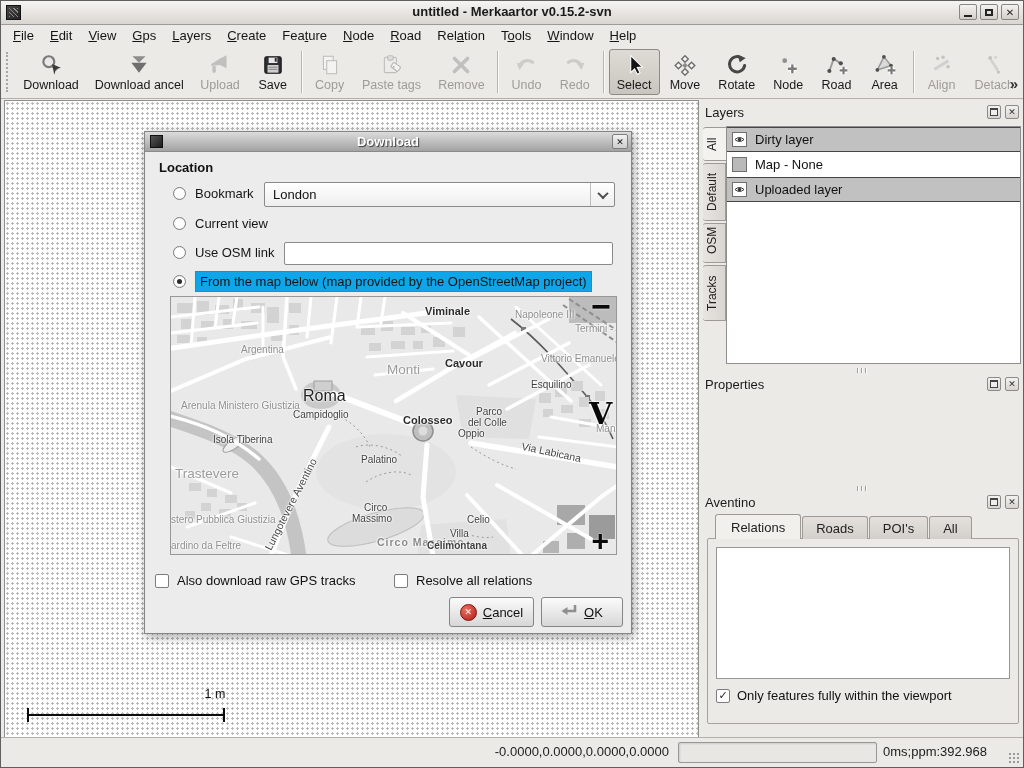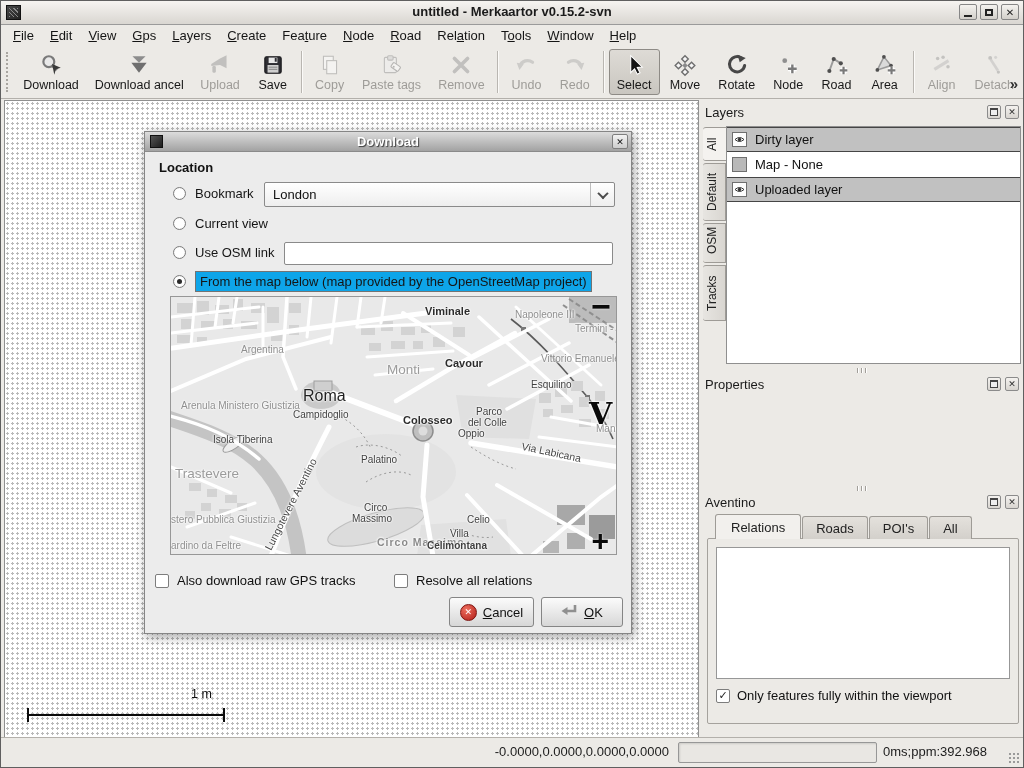--- a/index.html
+++ b/index.html
@@ -42,21 +42,21 @@
 .toverflow { position:absolute; right:5px; bottom:6px; font-size:15px; font-weight:bold; color:#333; }
 
 
 .canvas { position:absolute; left:3px; top:99px; width:695px; height:639px; background:#fff;
   background-image:radial-gradient(circle,#b9b9b9 1px,transparent 1.3px); background-size:5px 5px;
   border:1px solid #8f8f8f; }
 .scalebar { position:absolute; left:22px; top:607px; width:198px; height:14px; }
 .scalebar .bar { position:absolute; left:0; right:0; top:6px; height:2px; background:#0c0c0c; }
 .scalebar::before,.scalebar::after { content:""; position:absolute; top:0; width:2px; height:14px; background:#0c0c0c; }
 .scalebar::before { left:0; } .scalebar::after { right:0; }
-.scalelabel { position:absolute; left:186px; top:586px; width:48px; text-align:left; font-size:12.5px; color:#111; }
+.scalelabel { position:absolute; left:186px; top:586px; width:48px; text-align:center; font-size:12.5px; color:#111; }
 
 
 .dock { position:absolute; left:700px; top:99px; width:322px; height:639px; background:#eceae6; }
 .phead { position:absolute; left:2px; right:4px; height:18px; }
 .ptitle { position:absolute; left:2px; top:1px; font-size:13px; color:#1a1a1a; }
 .pbtns { position:absolute; right:0; top:1px; display:flex; gap:4px; }
 .pbtn { width:14px; height:14px; border:1px solid #8b8b8b; border-radius:2px; background:linear-gradient(#f4f2ef,#d8d5d0);
   position:relative; display:flex; align-items:center; justify-content:center; font-size:9px; font-weight:bold; color:#333; }
 .icon-float::before { content:""; position:absolute; width:6px; height:5px; border:1px solid #444; right:2px; top:2px; }
 .icon-float::after { content:""; position:absolute; width:6px; height:5px; border:1px solid #444; background:#eee; left:2px; bottom:2px; }

